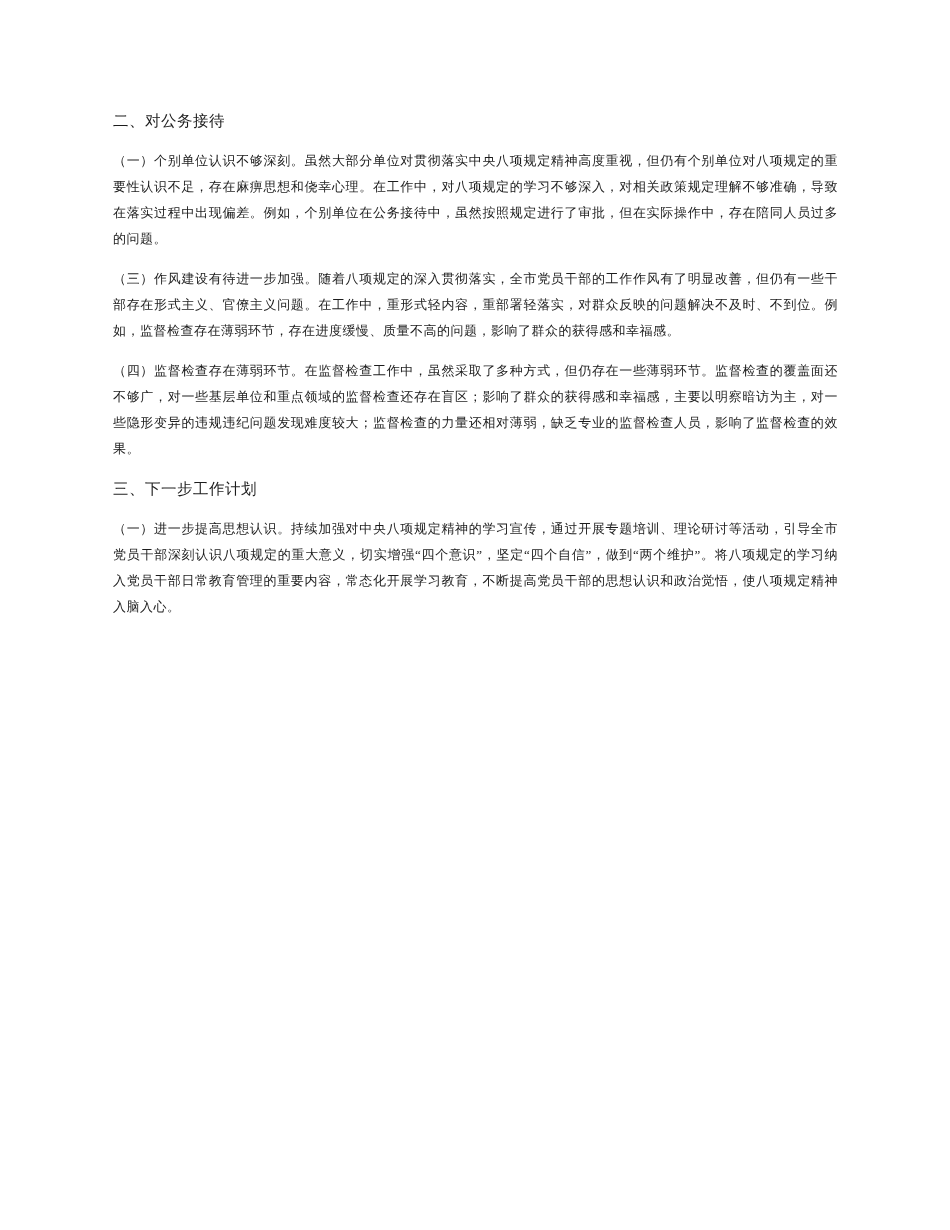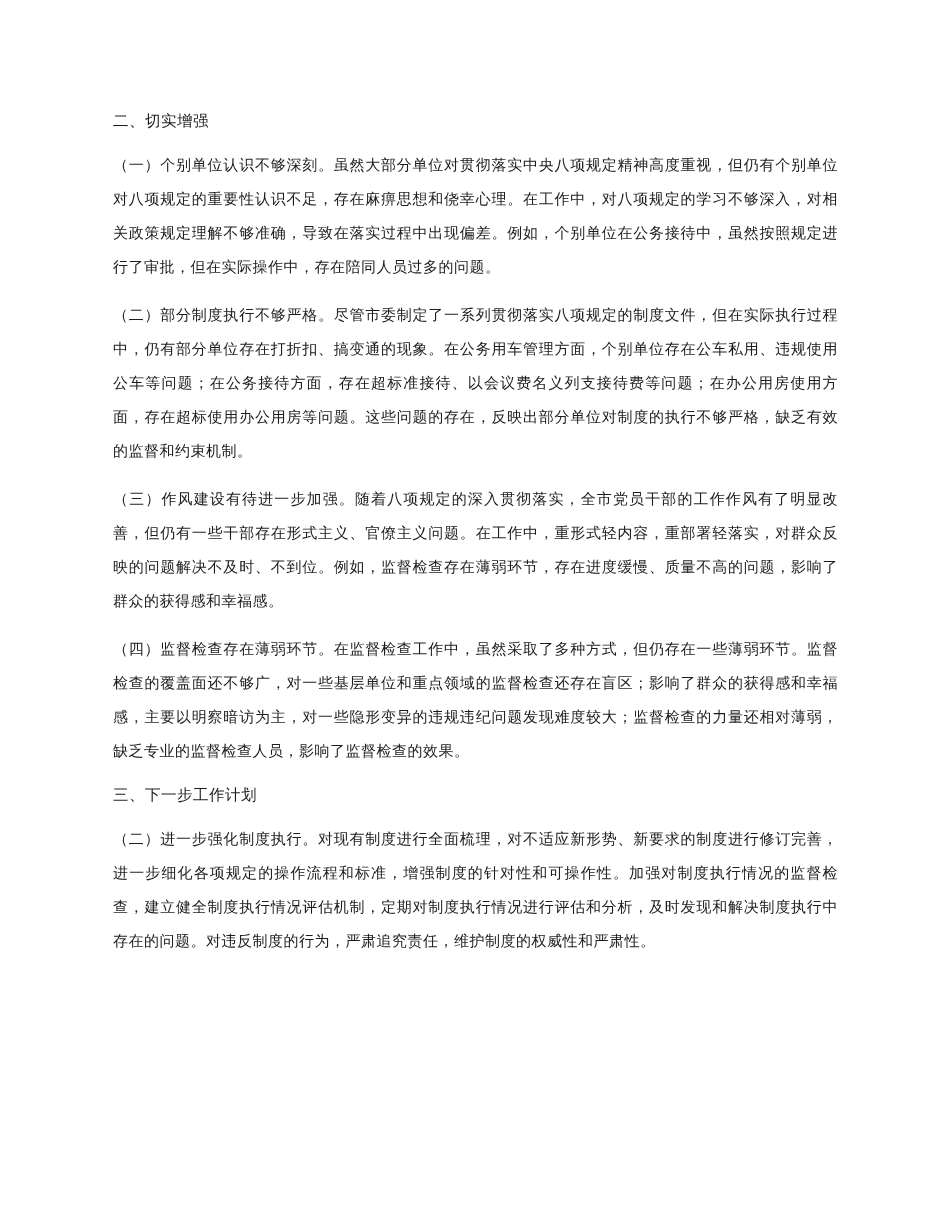--- a/index.html
+++ b/index.html
@@ -12,22 +12,22 @@
   }
   .page {
     position: relative;
     width: 950px;
     min-height: 1230px;
     margin: 0 auto;
     background: #ffffff;
     padding: 108px 112px 60px 113px;
   }
   .doc-block {
-    font-size: 15px;
-    line-height: 34px;
+    font-size: 13px;
+    line-height: 26px;
     text-align: justify;
     text-justify: inter-character;
     word-break: break-all;
     letter-spacing: 0.5px;
   }
   .doc-heading {
     margin-bottom: 14px;
     font-weight: normal;
     font-size: 15.5px;
     line-height: 26px;
@@ -37,30 +37,29 @@
   }
   .doc-heading.second {
     margin-top: 2px;
   }
 </style>
 </head>
 <body>
 
 <div class="page">
 
-  <div class="doc-block doc-heading">二、切实增强</div>
+  <div class="doc-block doc-heading">二、对公务接待</div>
 
   <div class="doc-block doc-paragraph">（一）个别单位认识不够深刻。虽然大部分单位对贯彻落实中央八项规定精神高度重视，但仍有个别单位对八项规定的重要性认识不足，存在麻痹思想和侥幸心理。在工作中，对八项规定的学习不够深入，对相关政策规定理解不够准确，导致在落实过程中出现偏差。例如，个别单位在公务接待中，虽然按照规定进行了审批，但在实际操作中，存在陪同人员过多的问题。</div>
 
-  <div class="doc-block doc-paragraph">（二）部分制度执行不够严格。尽管市委制定了一系列贯彻落实八项规定的制度文件，但在实际执行过程中，仍有部分单位存在打折扣、搞变通的现象。在公务用车管理方面，个别单位存在公车私用、违规使用公车等问题；在公务接待方面，存在超标准接待、以会议费名义列支接待费等问题；在办公用房使用方面，存在超标使用办公用房等问题。这些问题的存在，反映出部分单位对制度的执行不够严格，缺乏有效的监督和约束机制。</div>
 
   <div class="doc-block doc-paragraph">（三）作风建设有待进一步加强。随着八项规定的深入贯彻落实，全市党员干部的工作作风有了明显改善，但仍有一些干部存在形式主义、官僚主义问题。在工作中，重形式轻内容，重部署轻落实，对群众反映的问题解决不及时、不到位。例如，监督检查存在薄弱环节，存在进度缓慢、质量不高的问题，影响了群众的获得感和幸福感。</div>
 
   <div class="doc-block doc-paragraph">（四）监督检查存在薄弱环节。在监督检查工作中，虽然采取了多种方式，但仍存在一些薄弱环节。监督检查的覆盖面还不够广，对一些基层单位和重点领域的监督检查还存在盲区；影响了群众的获得感和幸福感，主要以明察暗访为主，对一些隐形变异的违规违纪问题发现难度较大；监督检查的力量还相对薄弱，缺乏专业的监督检查人员，影响了监督检查的效果。</div>
 
   <div class="doc-block doc-heading second">三、下一步工作计划</div>
 
+  <div class="doc-block doc-paragraph">（一）进一步提高思想认识。持续加强对中央八项规定精神的学习宣传，通过开展专题培训、理论研讨等活动，引导全市党员干部深刻认识八项规定的重大意义，切实增强“四个意识”，坚定“四个自信”，做到“两个维护”。将八项规定的学习纳入党员干部日常教育管理的重要内容，常态化开展学习教育，不断提高党员干部的思想认识和政治觉悟，使八项规定精神入脑入心。</div>
 
-  <div class="doc-block doc-paragraph">（二）进一步强化制度执行。对现有制度进行全面梳理，对不适应新形势、新要求的制度进行修订完善，进一步细化各项规定的操作流程和标准，增强制度的针对性和可操作性。加强对制度执行情况的监督检查，建立健全制度执行情况评估机制，定期对制度执行情况进行评估和分析，及时发现和解决制度执行中存在的问题。对违反制度的行为，严肃追究责任，维护制度的权威性和严肃性。</div>
 
 
 
 </div>
 
 </body></html>

